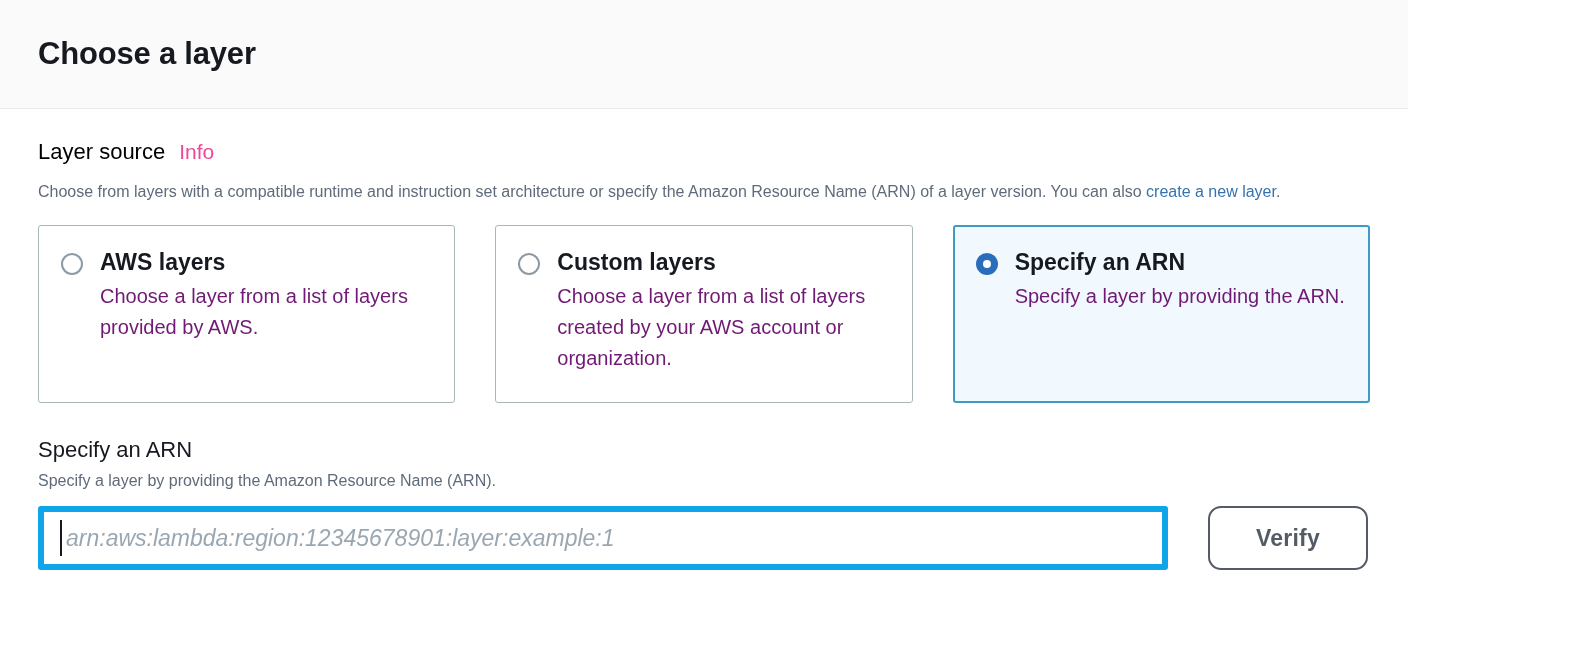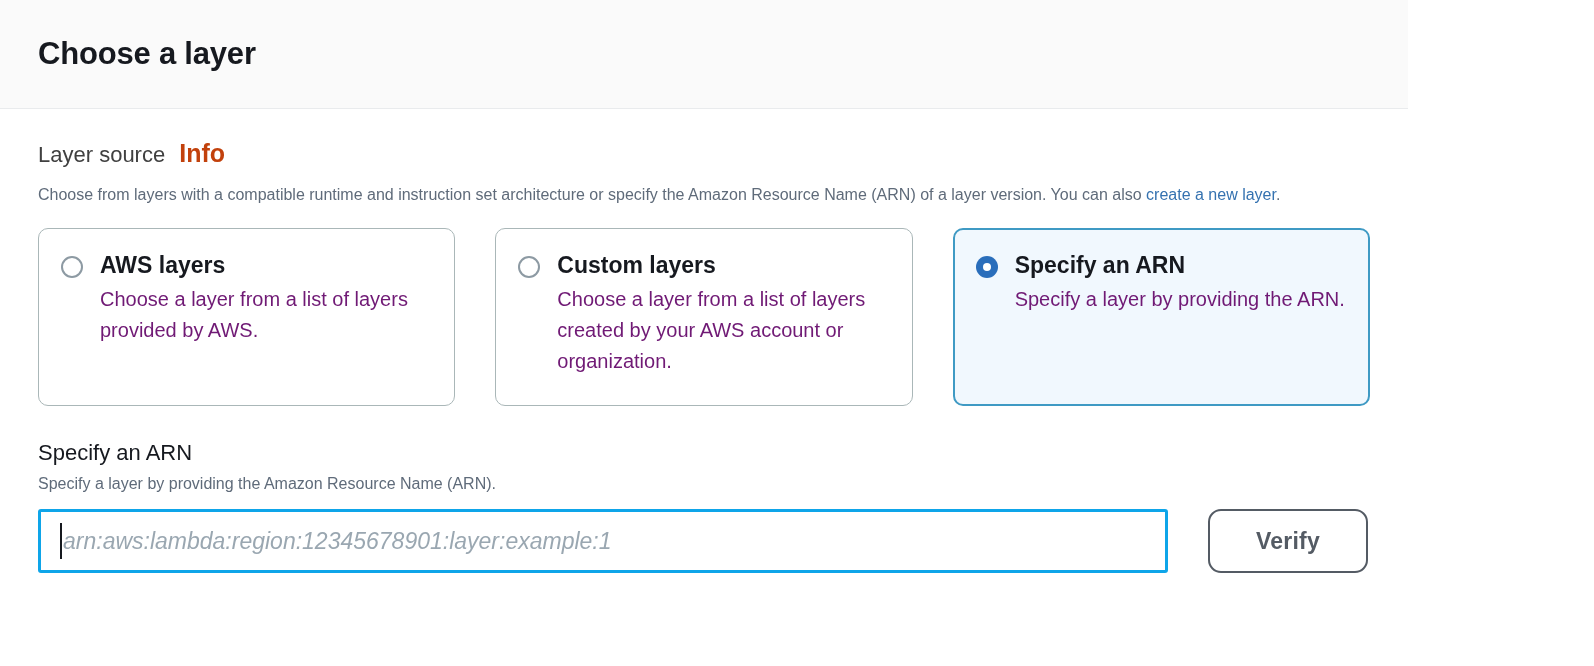--- a/index.html
+++ b/index.html
@@ -52,27 +52,27 @@
 
   .field-label-row {
     display: flex;
     align-items: baseline;
     gap: 14px;
     margin-bottom: 8px;
   }
   .field-label {
     font-size: 22px;
     font-weight: normal;
-    color: #404040;
+    color: #000000;
     line-height: 1.2;
   }
   .info-link {
-    font-size: 25px;
-    font-weight: bold;
-    color: #c2410c;
+    font-size: 21px;
+    font-weight: normal;
+    color: #ec4899;
     cursor: pointer;
     text-decoration: none;
   }
 
   .field-description {
     font-size: 16px;
     line-height: 31px;
     color: #5f6b7a;
     max-width: 1470px;
     margin-bottom: 18px;
@@ -88,21 +88,21 @@
   .tiles {
     display: flex;
     gap: 40px;
     margin-bottom: 34px;
   }
   .tile {
     flex: 1 1 0;
     min-height: 178px;
     box-sizing: border-box;
     border: 1px solid #aab7b8;
-    border-radius: 10px;
+    border-radius: 3px;
     background: #ffffff;
     padding: 22px 20px 22px 22px;
     display: flex;
     gap: 17px;
     cursor: pointer;
   }
   .tile.selected {
     border: 2px solid #3f9ac4;
     background: #f1f8fe;
     padding: 21px 19px 21px 21px;
@@ -170,21 +170,21 @@
     gap: 40px;
   }
   .arn-input-wrap {
     width: 1130px;
     position: relative;
   }
   .arn-input {
     width: 100%;
     height: 64px;
     box-sizing: border-box;
-    border: 3px solid #0ea5e9;
+    border: 6px solid #0ea5e9;
     border-radius: 3px;
     background: #ffffff;
     font-family: "Liberation Sans", "DejaVu Sans", sans-serif;
     font-size: 23px;
     color: #7f1d1d;
     padding: 0 14px 0 22px;
     outline: none;
   }
   .arn-input::placeholder {
     color: #9aa7b1;

